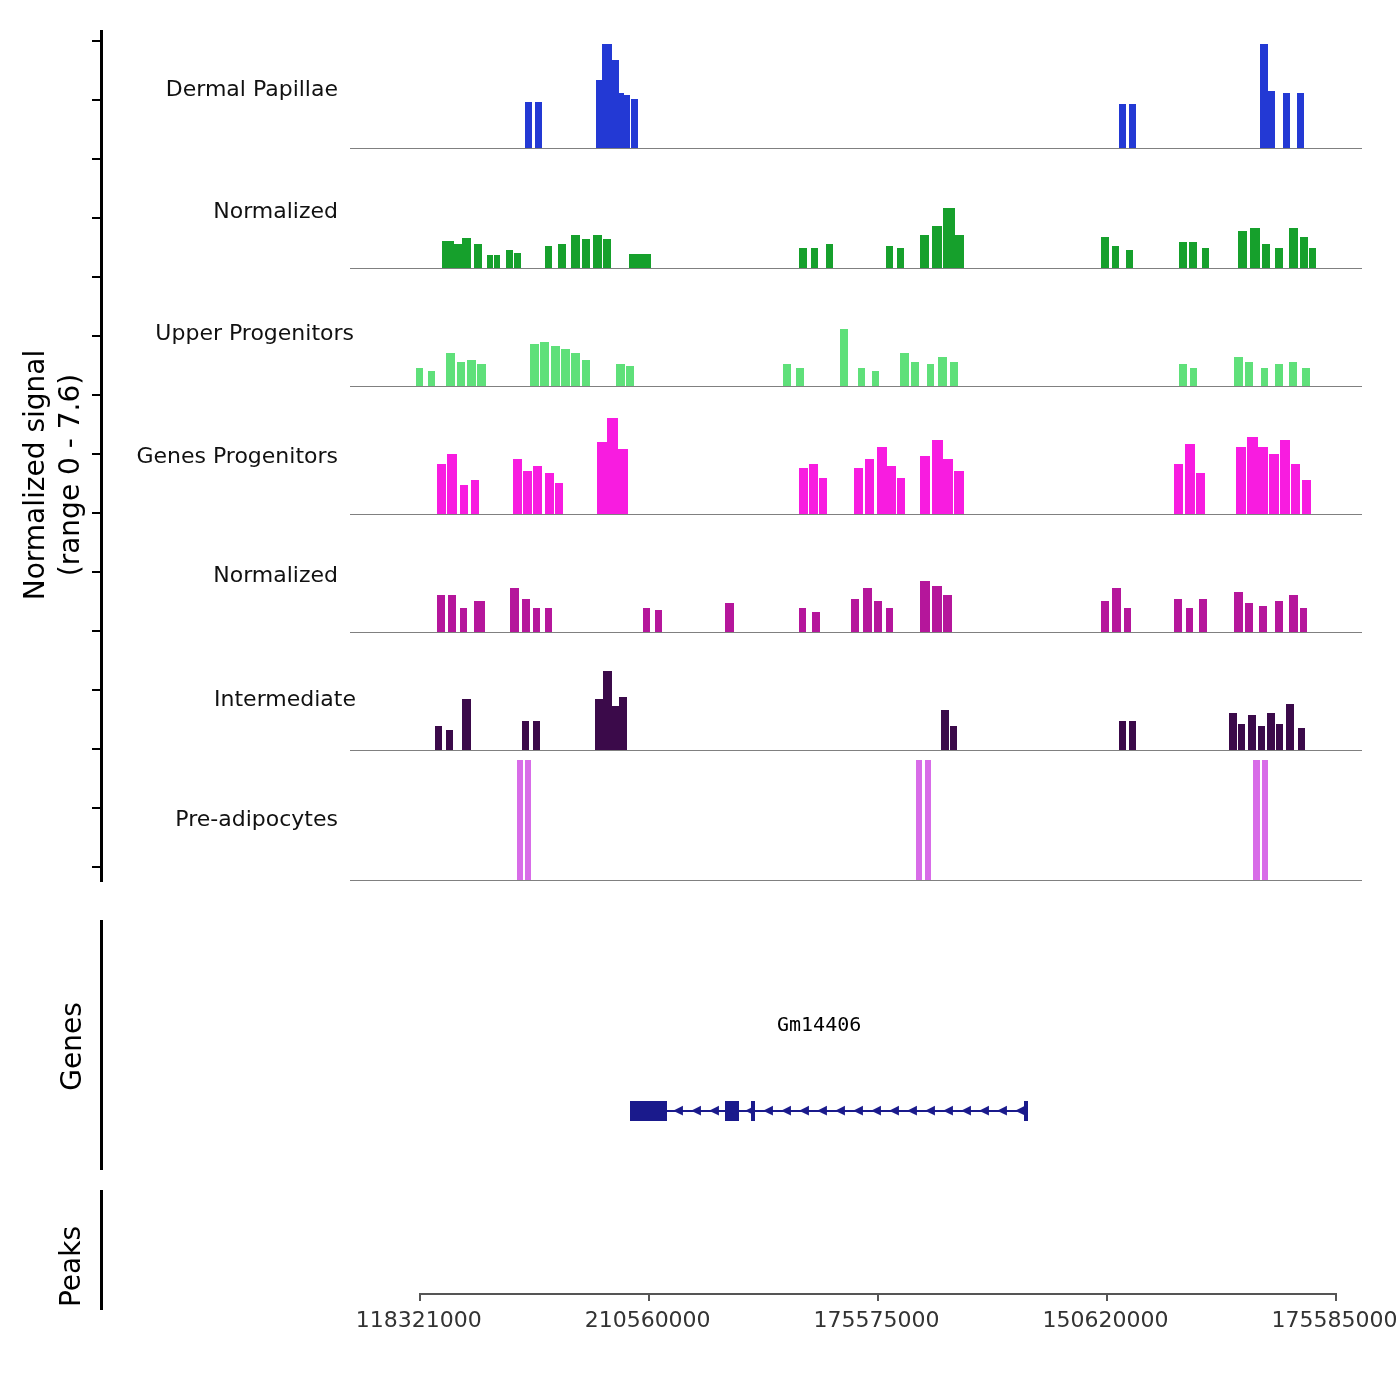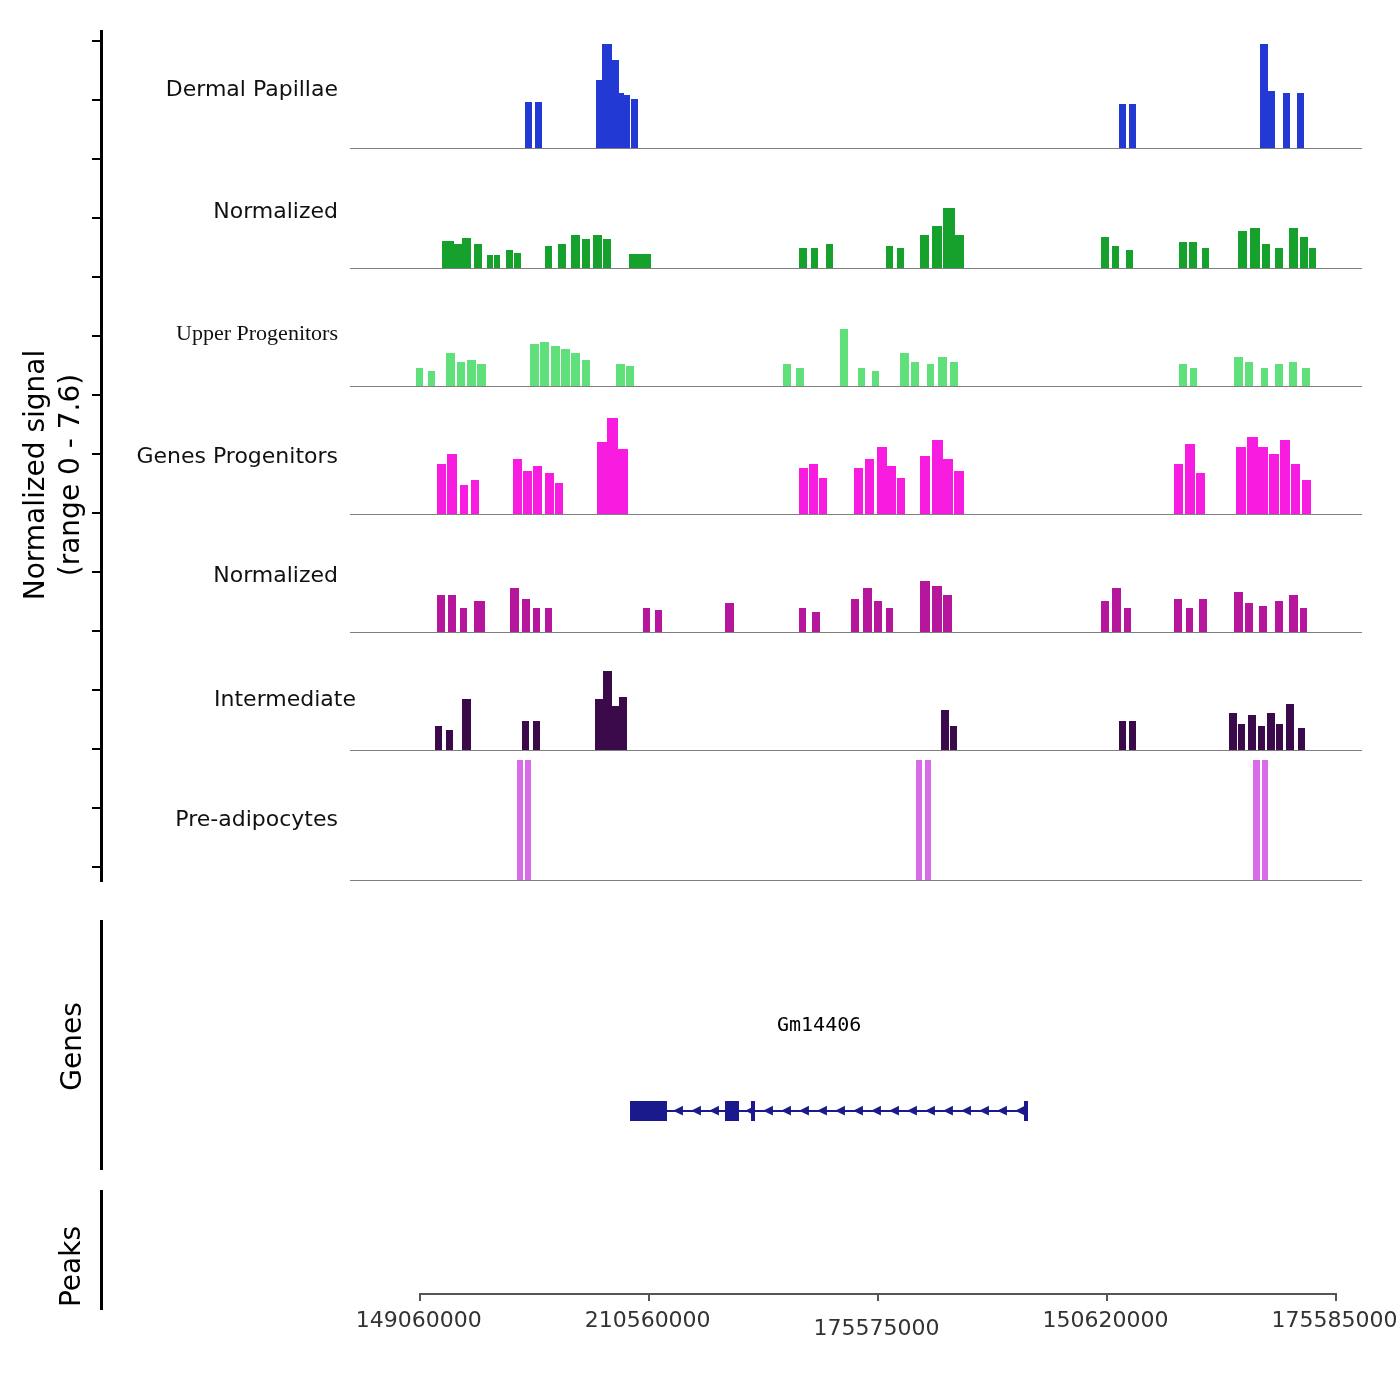--- a/index.html
+++ b/index.html
@@ -223,21 +223,21 @@
         <div class="bar" style="left: 599.873px; width: 8.05937px; height: 24.2px; background: rgb(95, 224, 122);"></div>
         <div class="bar" style="left: 828.833px; width: 8.05937px; height: 22px; background: rgb(95, 224, 122);"></div>
         <div class="bar" style="left: 840.281px; width: 7.05195px; height: 17.6px; background: rgb(95, 224, 122);"></div>
         <div class="bar" style="left: 883.783px; width: 9.06679px; height: 28.6px; background: rgb(95, 224, 122);"></div>
         <div class="bar" style="left: 895.231px; width: 8.05937px; height: 24.2px; background: rgb(95, 224, 122);"></div>
         <div class="bar" style="left: 911.258px; width: 7.05195px; height: 17.6px; background: rgb(95, 224, 122);"></div>
         <div class="bar" style="left: 924.995px; width: 8.05937px; height: 22px; background: rgb(95, 224, 122);"></div>
         <div class="bar" style="left: 938.733px; width: 8.05937px; height: 24.2px; background: rgb(95, 224, 122);"></div>
         <div class="bar" style="left: 952.471px; width: 7.05195px; height: 17.6px; background: rgb(95, 224, 122);"></div>
       </div>
-      <div class="track-name" style="top: 320px; left: 0px; width: 338px; padding-right: 12px; font-family: Liberation Serif, serif;">Upper Progenitors</div>
+      <div class="track-name" style="top: 320px; left: 16px; width: 338px; padding-right: 12px;">Upper Progenitors</div>
       <div class="track" style="top: 394px; height: 120px;">
         <div class="baseline" style="top: 120px;"></div>
         <div class="bar" style="left: 87.0045px; width: 9.06679px; height: 50.4px; background: rgb(248, 28, 224);"></div>
         <div class="bar" style="left: 97.0787px; width: 10.0742px; height: 60px; background: rgb(248, 28, 224);"></div>
         <div class="bar" style="left: 109.9px; width: 8.05937px; height: 28.8px; background: rgb(248, 28, 224);"></div>
         <div class="bar" style="left: 121.348px; width: 8.05937px; height: 33.6px; background: rgb(248, 28, 224);"></div>
         <div class="bar" style="left: 162.561px; width: 9.06679px; height: 55.2px; background: rgb(248, 28, 224);"></div>
         <div class="bar" style="left: 173.093px; width: 9.06679px; height: 43.2px; background: rgb(248, 28, 224);"></div>
         <div class="bar" style="left: 183.167px; width: 9.06679px; height: 48px; background: rgb(248, 28, 224);"></div>
         <div class="bar" style="left: 194.615px; width: 9.06679px; height: 40.8px; background: rgb(248, 28, 224);"></div>
@@ -368,25 +368,25 @@
       <div class="gene-arrow" style="left: 996.88px; top: 1103px;">◀</div>
       <div class="gene-arrow" style="left: 1014.88px; top: 1103px;">◀</div>
       <div class="gene-exon" style="left: 630.246px; width: 4px; top: 1101px; height: 20px;"></div>
       <div class="gene-exon" style="left: 1023.72px; width: 4px; top: 1101px; height: 20px;"></div>
       <div class="gene-label" style="top: 1012px; left: 776.983px;">Gm14406</div>
     </div>
 
   <div id="xaxis">
       <div class="xaxis-line" style="left: 418.688px; width: 915.837px; top: 1293px;"></div>
       <div class="xtick" style="left: 418.688px; top: 1293px;"></div>
-      <div class="xtick-label" style="left: 338.688px; width: 160px; top: 1307px;">149060000</div>
+      <div class="xtick-label" style="left: 338.688px; width: 160px; top: 1307px;">118321000</div>
       <div class="xtick" style="left: 647.647px; top: 1293px;"></div>
       <div class="xtick-label" style="left: 567.647px; width: 160px; top: 1307px;">210560000</div>
       <div class="xtick" style="left: 876.606px; top: 1293px;"></div>
-      <div class="xtick-label" style="left: 796.606px; width: 160px; top: 1307px; margin-top: 8px;">175575000</div>
+      <div class="xtick-label" style="left: 796.606px; width: 160px; top: 1307px;">175575000</div>
       <div class="xtick" style="left: 1105.57px; top: 1293px;"></div>
       <div class="xtick-label" style="left: 1025.57px; width: 160px; top: 1307px;">150620000</div>
       <div class="xtick" style="left: 1334.52px; top: 1293px;"></div>
       <div class="xtick-label" style="left: 1254.52px; width: 160px; top: 1307px;">175585000</div>
     </div>
 
 
 <div class="tick" style="left: 92px; top: 40px;"></div>
     <div class="tick" style="left: 92px; top: 99px;"></div>
     <div class="tick" style="left: 92px; top: 158px;"></div>

